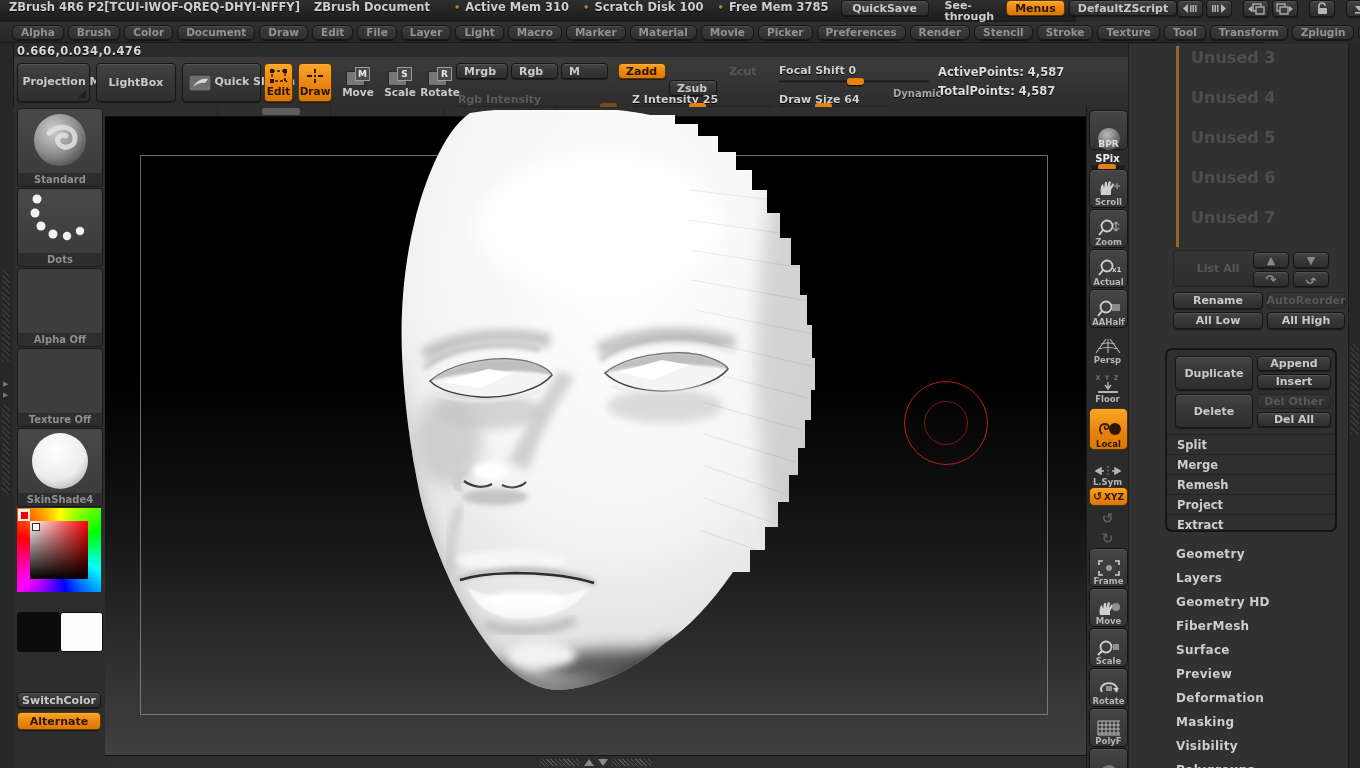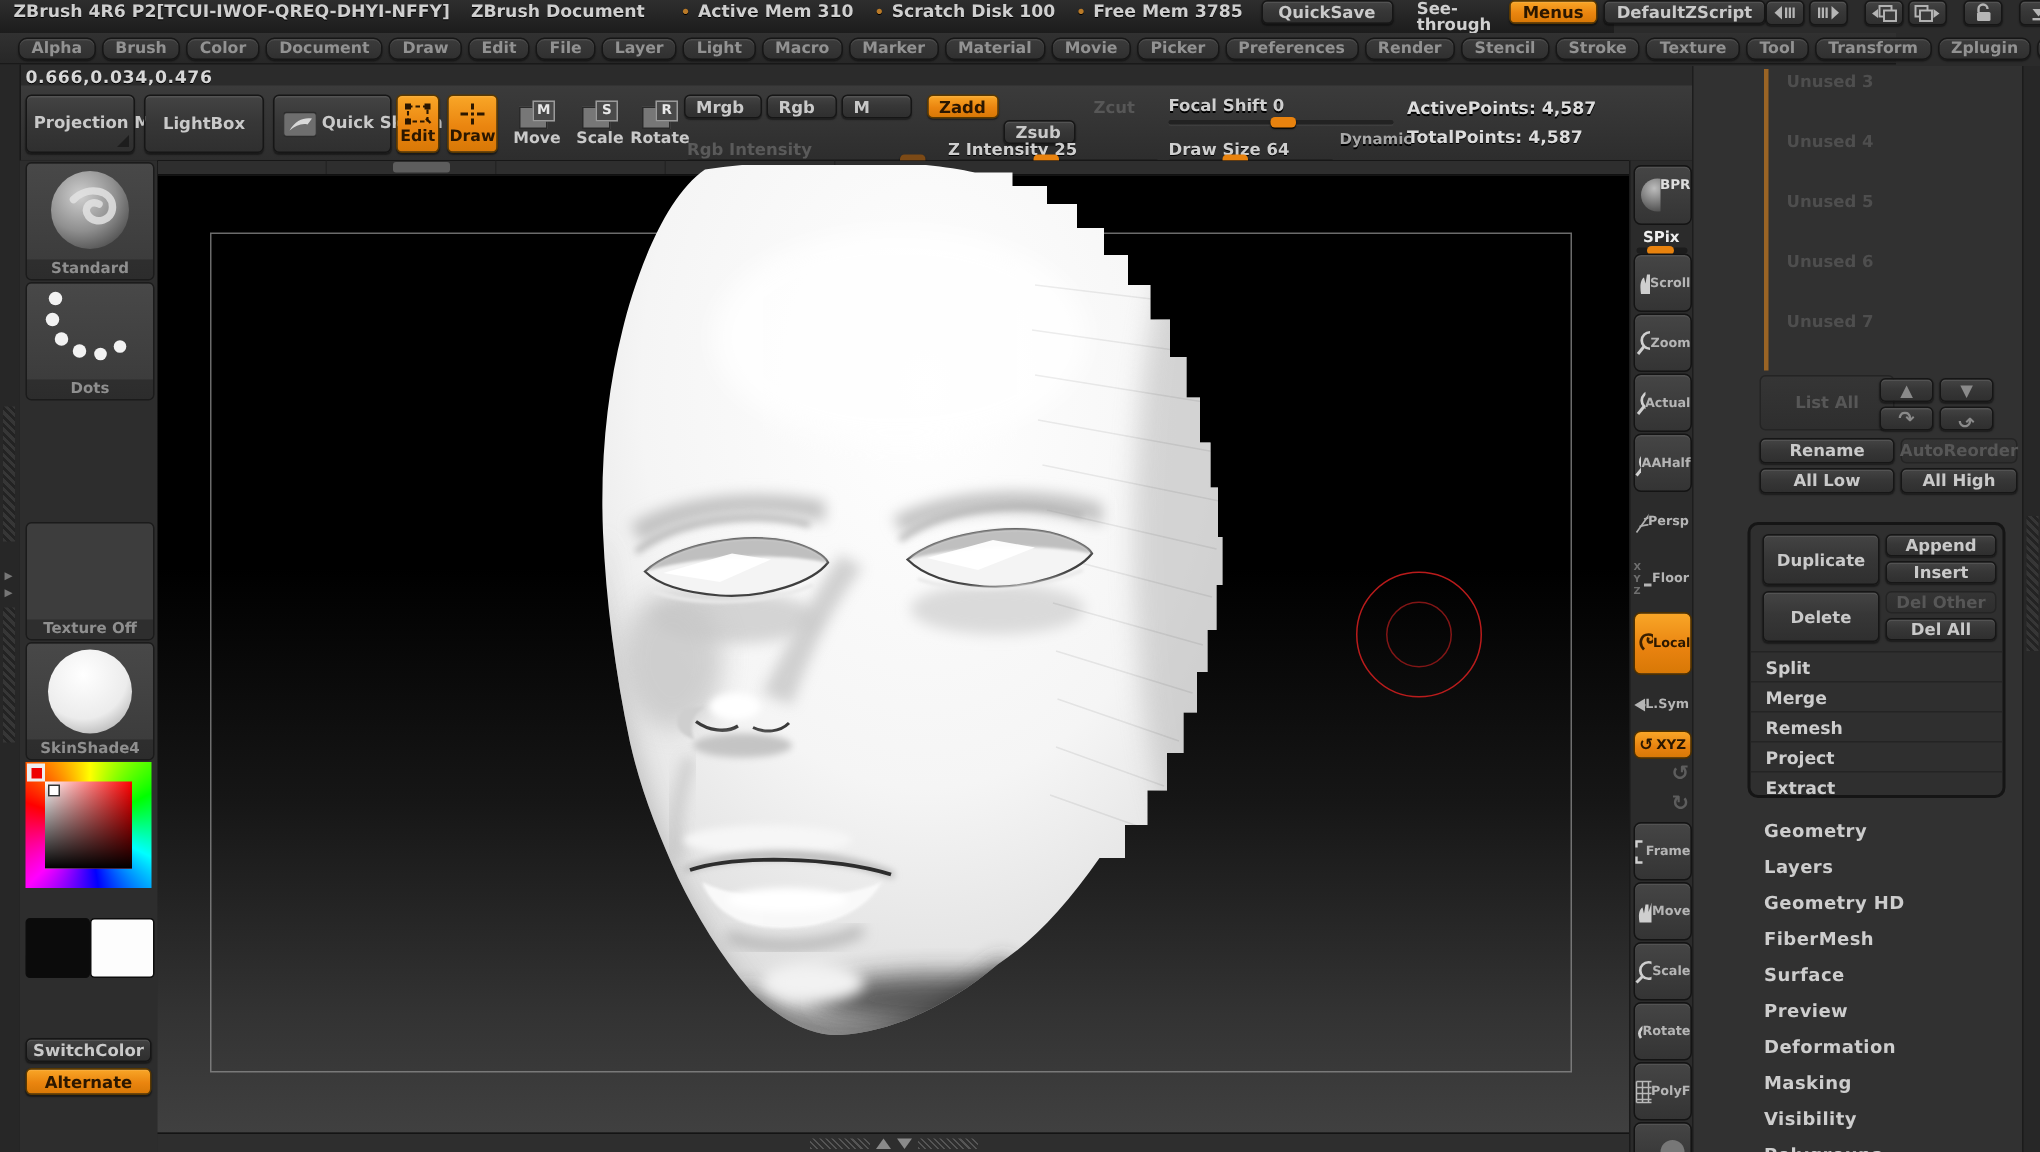--- a/index.html
+++ b/index.html
@@ -105,37 +105,37 @@
   .bottombar{left:105px;top:755px;width:981px;height:13px;background:#2e2e2e;border-top:1px solid #141414;
     display:flex;align-items:center;justify-content:center;gap:4px;}
   .bb-dots{width:40px;height:7px;background:repeating-linear-gradient(45deg,#555 0 1px,#2e2e2e 1px 3px);}
   .tri{width:0;height:0;border-left:5px solid transparent;border-right:5px solid transparent;}
   .tri.up{border-bottom:7px solid #8a8a8a;}
   .tri.down{border-top:7px solid #8a8a8a;}
 
   
   .right-strip{left:1086px;top:107px;width:42px;height:661px;background:#2b2b2b;
     border-left:1px solid #1a1a1a;border-right:1px solid #1a1a1a;}
-  .rsb{position:absolute;left:2px;width:37px;display:flex;flex-direction:row;align-items:center;justify-content:flex-end;
+  .rsb{position:absolute;left:2px;width:37px;display:flex;flex-direction:column;align-items:center;justify-content:flex-end;
     border-radius:5px;font-size:8.5px;color:#b5b5b5;}
   .rsb.framed{background:linear-gradient(#454545,#343434);border:1px solid #141414;
     box-shadow:inset 0 1px 0 rgba(255,255,255,.08);}
   .rsb.orange{background:linear-gradient(#f9a627,#e8820f 60%,#d87806);border:1px solid #4d3000;color:#2b1700;}
   .rsb svg{display:block;}
   .spix{display:flex;flex-direction:column;align-items:center;}
   .spix .lab{font-size:10px;color:#eee;}
   .spix .track{width:34px;height:4px;background:#1c1c1c;border-radius:2px;position:relative;margin-top:1px;}
   .spix .hdl{position:absolute;left:7px;top:-1px;width:18px;height:6px;background:#e8820e;border-radius:3px;}
   .rot-glyph{font-size:14px;color:#5d5d5d;line-height:1;}
 
   
   .right-panel{left:1128px;top:44px;width:220px;height:724px;background:#313131;border-left:1px solid #1d1d1d;overflow:hidden;}
   .subtool-line{position:absolute;left:47px;top:2px;width:3px;height:201px;background:#9a6425;}
   .subtools{position:absolute;left:62px;top:4px;width:150px;}
-  .subtool{height:40px;font-size:11px;color:#4e4e4e;}
+  .subtool{height:40px;font-size:16px;color:#4e4e4e;}
   .rp-btn{position:absolute;font-size:11px;}
   .group{position:absolute;left:36px;top:304px;width:172px;height:184px;border:2px solid #151515;border-radius:7px;background:#2f2f2f;box-sizing:border-box;}
   .group .btn{position:absolute;font-size:11px;}
   .actions{position:absolute;left:0;top:84px;width:100%;}
   .action-row{height:20px;line-height:20px;border-top:1px solid #242424;padding-left:10px;font-size:11.5px;color:#cdcdcd;box-sizing:border-box;}
   .sections{position:absolute;left:0;top:498px;width:220px;}
   .section-row{height:24px;line-height:24px;padding-left:47px;font-size:12px;color:#cdcdcd;letter-spacing:.3px;}
   .right-rail{left:1348px;top:44px;width:12px;height:724px;background:#272727;border-left:1px solid #1b1b1b;}
   .arrow-glyph{font-size:11px;color:#8a8a8a;line-height:1;}
 </style>
@@ -394,20 +394,23 @@
       <g fill="#f2f2f2">
           <circle cx="12" cy="8" r="4.5"></circle>
           <circle cx="10" cy="22" r="4.5"></circle>
           <circle cx="16" cy="35" r="4.5"></circle>
           <circle cx="28" cy="43" r="4.5"></circle>
           <circle cx="42" cy="45" r="4.2"></circle>
           <circle cx="55" cy="40" r="4.2"></circle>
         </g>
     </svg>
     <span class="tlabel">Dots</span>
+  </div>
+  <div class="thumb" style="top:161px;background:#3d3d3d">
+    <span class="tlabel">Alpha Off</span>
   </div>
   <div class="thumb" style="top:241px;background:#3d3d3d">
     <span class="tlabel">Texture Off</span>
   </div>
   <div class="thumb" style="top:321px">
     <svg width="62" height="60">
       <defs>
           <radialGradient id="mrg" cx="42%" cy="30%" r="75%">
             <stop offset="0%" stop-color="#ffffff"></stop>
             <stop offset="70%" stop-color="#ececec"></stop>

